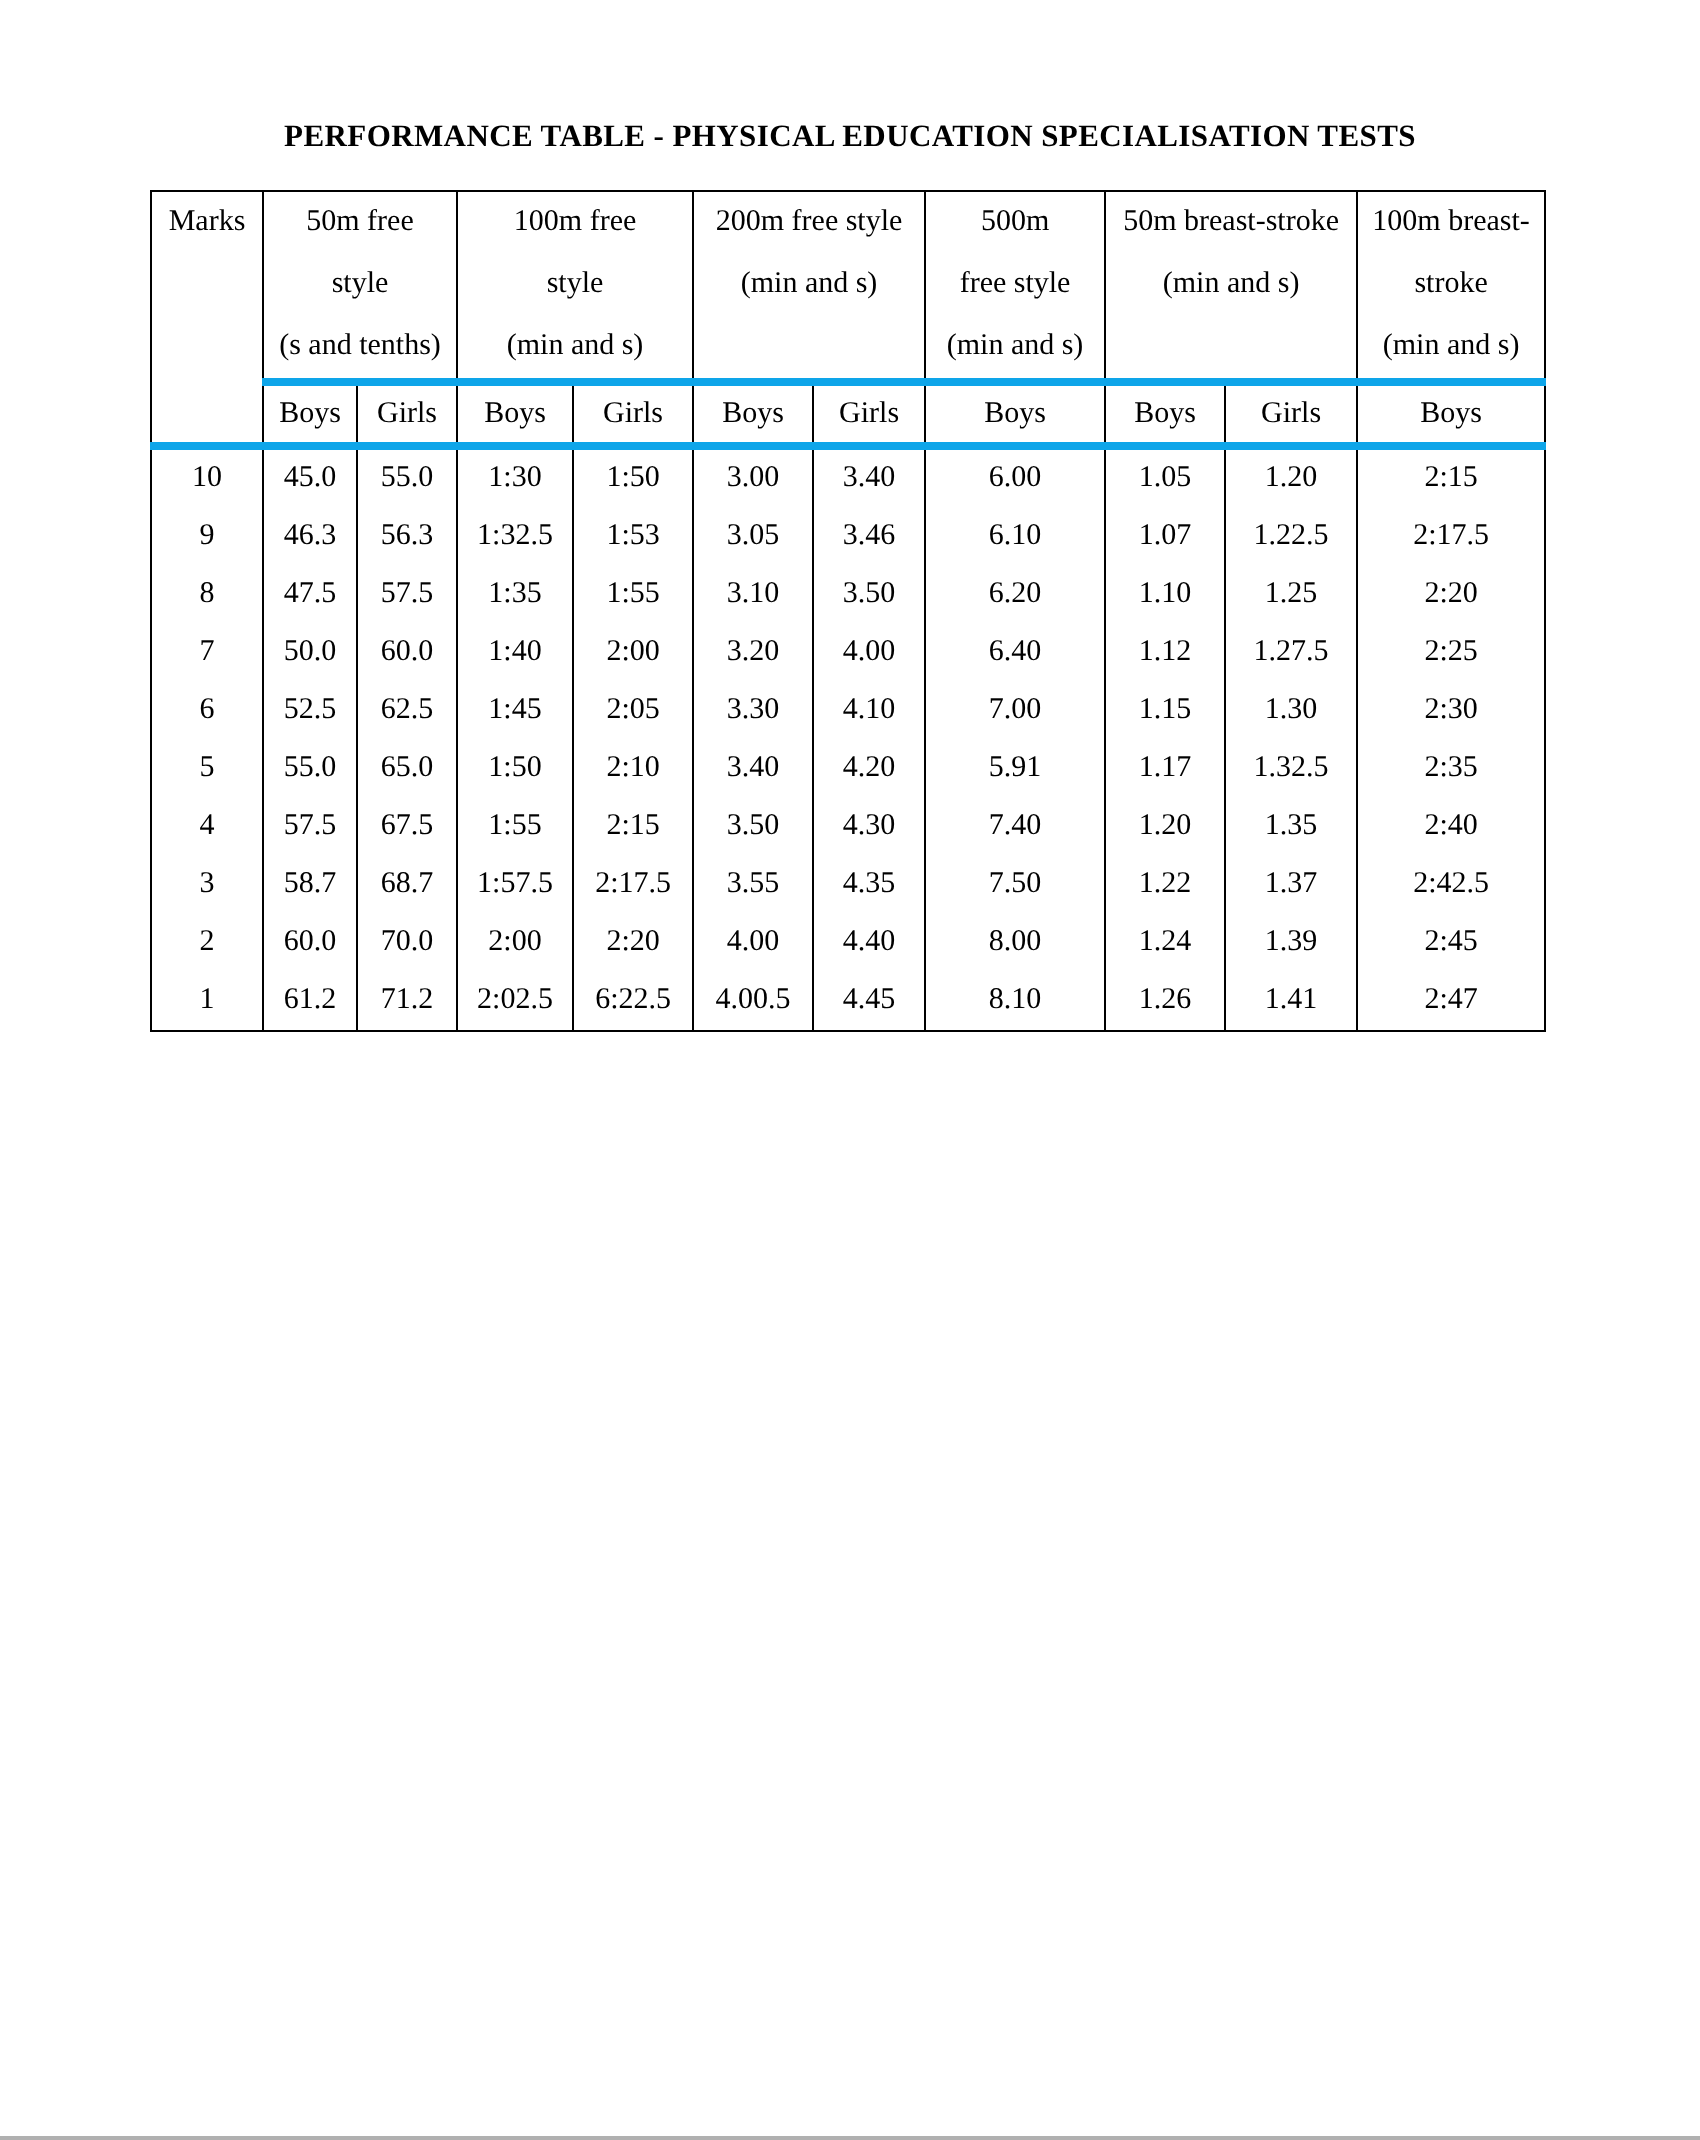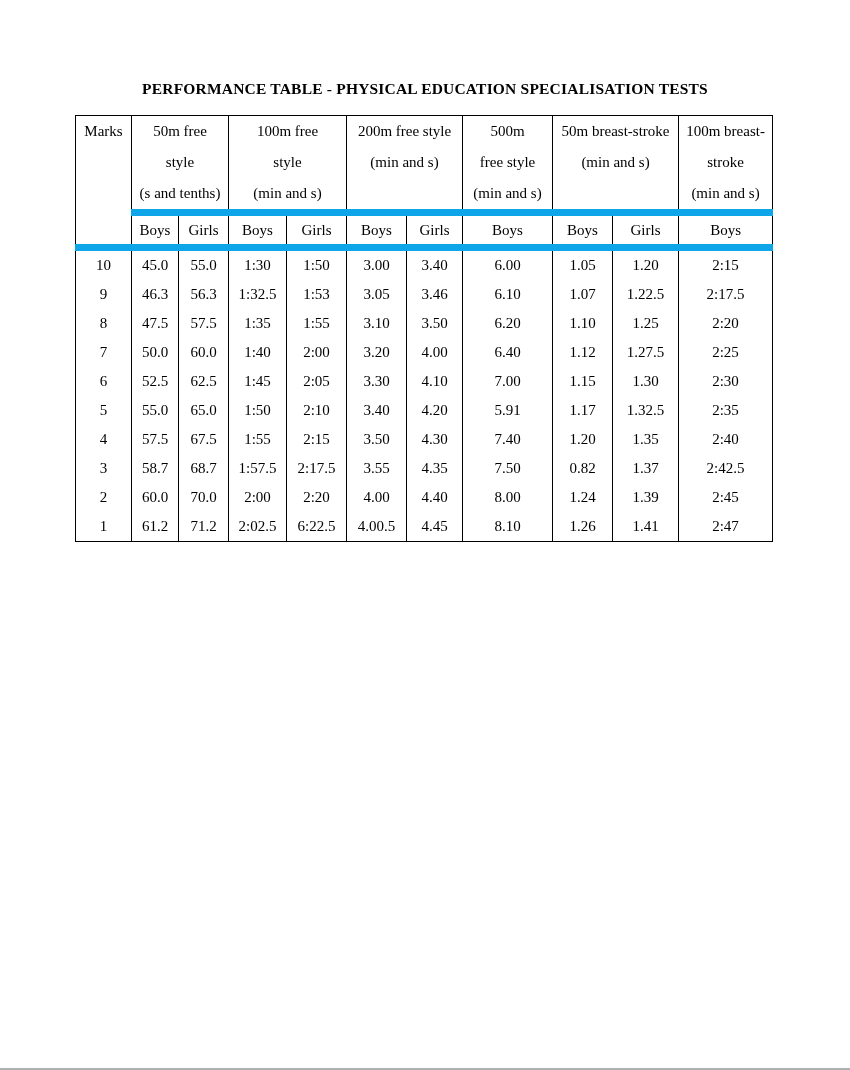--- a/index.html
+++ b/index.html
@@ -6,21 +6,21 @@
   html, body { background: #fff; }
   body {
     width: 850px;
     height: 1070px;
     position: relative;
     font-family: "Liberation Serif", serif;
     color: #000;
     overflow: hidden;
     border-bottom: 2px solid #b0b0b0;
   }
-  .page { padding-top: 80px; font-family: Liberation Serif, serif; }
+  .page { padding-top: 60px; font-family: Liberation Serif, serif; }
   .doc-title {
     text-align: center;
     font-weight: bold;
     font-size: 15.5px;
     letter-spacing: 0.2px;
   }
   .doc-subtitle {
     text-align: center;
     font-weight: bold;
     font-size: 15.5px;
@@ -35,21 +35,21 @@
     table-layout: fixed;
     font-size: 15px;
   }
   table.perf { border: 1px solid #000; }
   table.perf th, table.perf td {
     border-left: 1px solid #000;
     border-right: 1px solid #000;
     text-align: center;
     font-weight: normal;
   }
-  thead th { border-bottom: 7px solid #0ea5e9; vertical-align: top; }
+  thead th { border-bottom: 4px solid #0ea5e9; vertical-align: top; }
   th.group-head .hline { line-height: 31px; height: 31px; white-space: nowrap; }
   th.marks-head { line-height: 31px; }
   tr.sub-row th { height: 28px; line-height: 28px; }
   tbody td { height: 29px; line-height: 29px; }
   .note {
     margin-left: 78px;
     margin-top: 15px;
     font-size: 15px;
   }
   .note b { font-weight: bold; }
@@ -222,21 +222,21 @@
         </tr>
         <tr>
           <td>3</td>
           <td>58.7</td>
           <td>68.7</td>
           <td>1:57.5</td>
           <td>2:17.5</td>
           <td>3.55</td>
           <td>4.35</td>
           <td>7.50</td>
-          <td>0.82</td>
+          <td>1.22</td>
           <td>1.37</td>
           <td>2:42.5</td>
         </tr>
         <tr>
           <td>2</td>
           <td>60.0</td>
           <td>70.0</td>
           <td>2:00</td>
           <td>2:20</td>
           <td>4.00</td>

